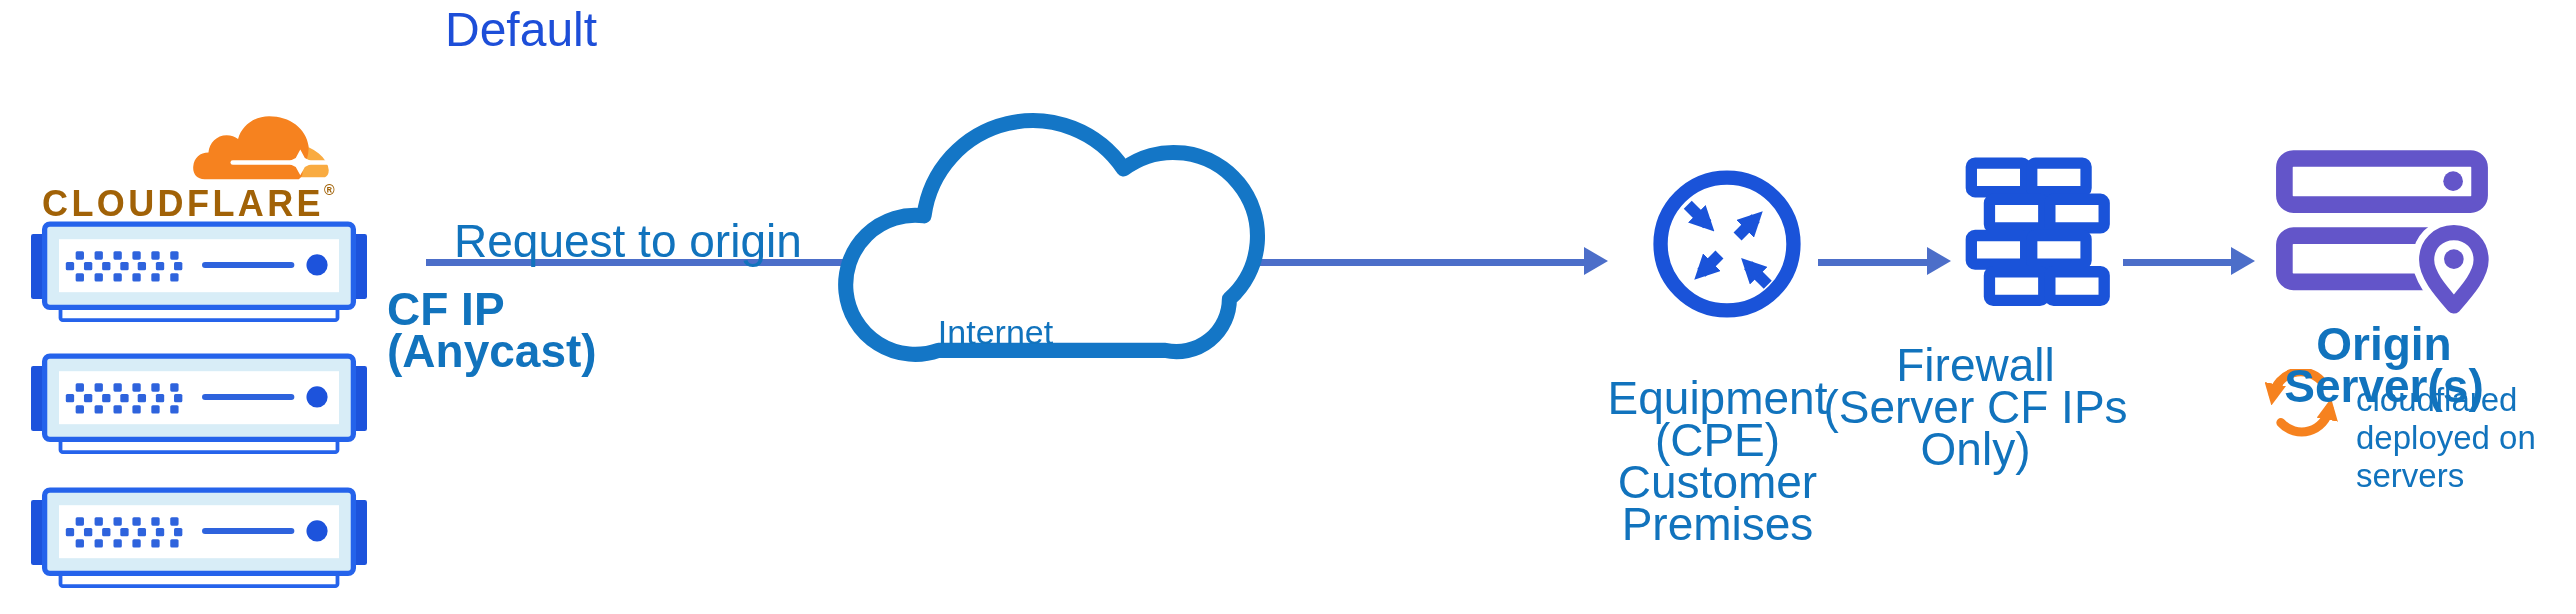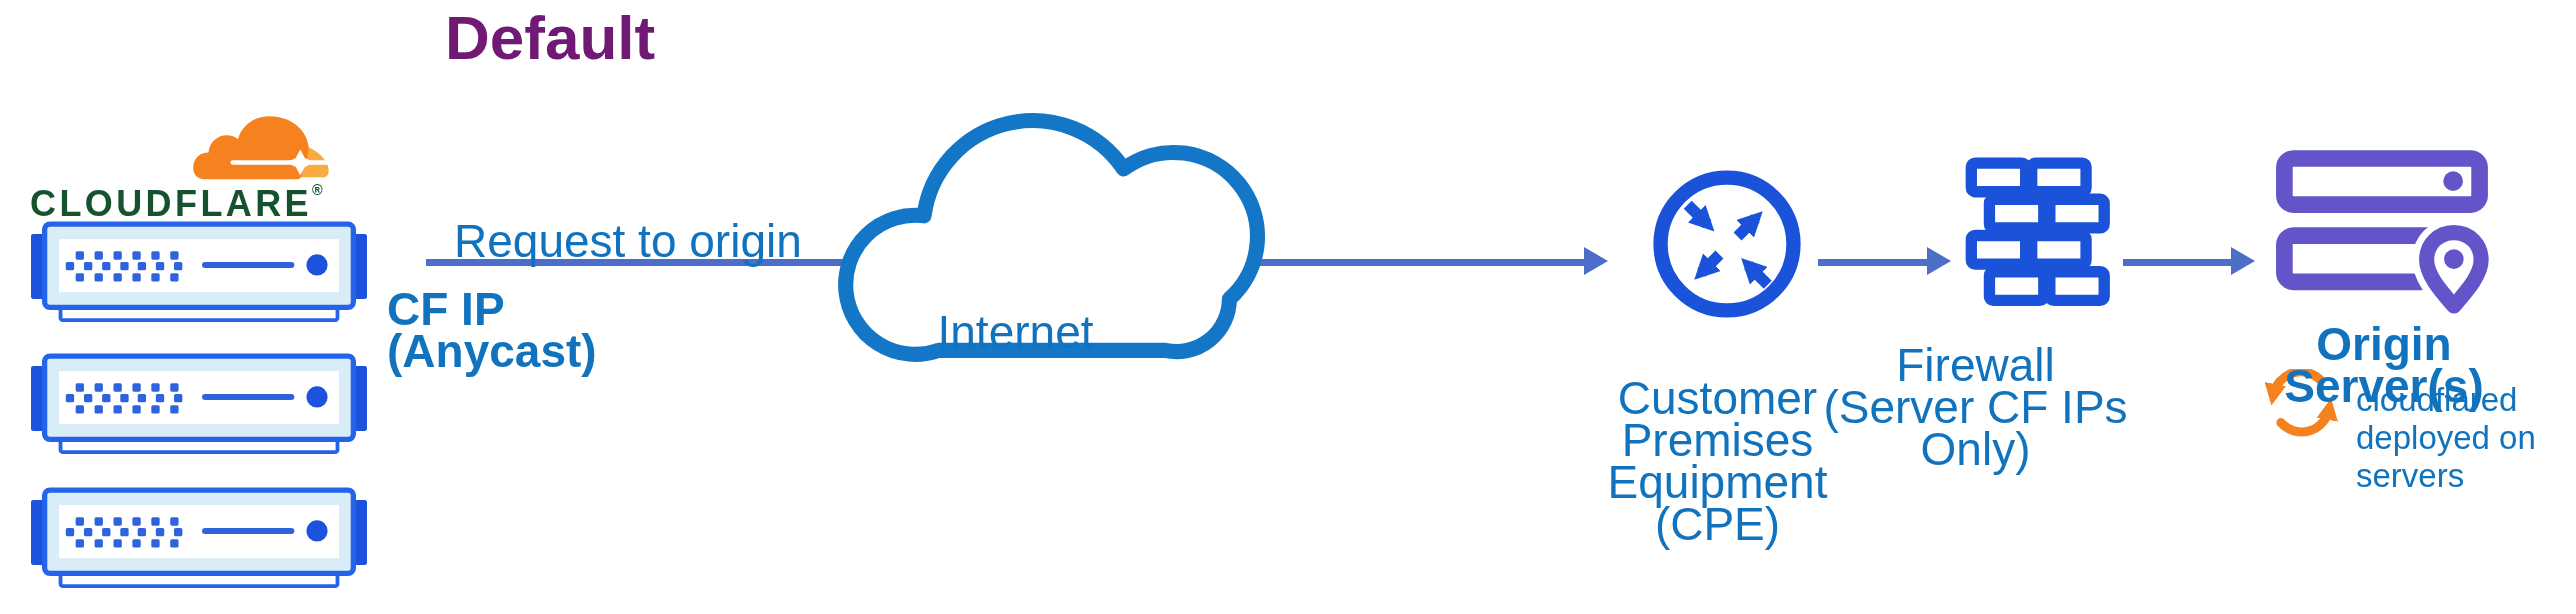--- a/index.html
+++ b/index.html
@@ -1,22 +1,22 @@
 <!DOCTYPE html>
 <html style="font-size:12px"><head>
 <meta charset="utf-8">
 <style>
   html,body{margin:0;padding:0;background:#ffffff;}
   .canvas{position:relative;width:2576px;height:614px;background:#ffffff;overflow:hidden;
           font-family:"Liberation Sans","DejaVu Sans",sans-serif;}
   .abs{position:absolute;}
-  .title{left:445px;top:1.5px;font-size:62px;font-weight:700;color:#701a75;letter-spacing:0px;}
+  .title{left:445px;top:1.5px;font-size:48px;font-weight:400;color:#1d4ed8;letter-spacing:0px;}
   .lbl{color:#1173bd;font-size:46px;line-height:42px;}
   .center{text-align:center;}
-  .wordmark{left:30px;top:182px;font-size:36px;font-weight:800;letter-spacing:3.4px;color:#14532d;white-space:nowrap;}
+  .wordmark{left:42px;top:182px;font-size:36px;font-weight:800;letter-spacing:3.4px;color:#a16207;white-space:nowrap;}
   .wordmark sup{font-size:14.4px;letter-spacing:0;vertical-align:21px;}
   .conn{position:absolute;height:6.8px;background:#4c6ec9;z-index:1;}
   .tri{position:absolute;width:0;height:0;border-top:14.4px solid transparent;border-bottom:14.4px solid transparent;
        border-left:24px solid #4c6ec9;z-index:1;}
   svg{position:absolute;z-index:2;}
   .txt{position:absolute;z-index:3;}
   .note{font-size:33px;line-height:38px;}
 </style>
 </head>
 <body>
@@ -131,39 +131,39 @@
 
   <div class="abs lbl txt" style="left:454px;top:220px;">Request to origin</div>
   <div class="abs lbl txt" style="left:387px;top:288px;font-weight:bold;">
     <div>CF IP</div>
     <div>(Anycast)</div>
   </div>
 
   <svg style="left:821px;top:110px" width="454" height="257" viewBox="0 0 600 340">
     <path d="M 155 318 L 455 318 A 70 70 0 0 0 540 250 A 111 111 0 0 0 400 78 A 145 145 0 0 0 136 140 A 92 92 0 1 0 155 318 Z" fill="#ffffff" stroke="#1476c6" stroke-width="20" stroke-linejoin="round"></path>
   </svg>
-  <div class="abs lbl txt center" style="left:906px;top:311px;width:219px;font-size:46px;text-align:center;">Internet</div>
+  <div class="abs lbl txt center" style="left:886px;top:311px;width:219px;font-size:34px;text-align:center;">Internet</div>
 
   <svg style="left:1653px;top:170px" width="148" height="148" viewBox="0 0 196 196">
     <defs>
       <marker id="ahb" viewBox="0 0 10 10" refX="6" refY="5" markerWidth="2.2" markerHeight="2.2" orient="auto">
         <path d="M0 0 L10 5 L0 10 Z" fill="#1a53d9"></path>
       </marker>
     </defs>
     <ellipse cx="98" cy="98" rx="88" ry="88" fill="#ffffff" stroke="#1a53d9" stroke-width="19"></ellipse>
     <g stroke="#1a53d9" stroke-width="15">
       <line x1="46" y1="46" x2="72" y2="72" marker-end="url(#ahb)"></line>
       <line x1="112" y1="88" x2="136" y2="64" marker-end="url(#ahb)"></line>
       <line x1="88" y1="112" x2="64" y2="136" marker-end="url(#ahb)"></line>
       <line x1="152" y1="152" x2="126" y2="126" marker-end="url(#ahb)"></line>
     </g>
   </svg>
   <div class="abs lbl txt center" style="left:1566px;top:377px;width:303px;">
+    <div>Equipment (CPE)</div>
     <div>Customer Premises</div>
-    <div>Equipment (CPE)</div>
   </div>
 
   <div class="conn" style="left:1818px;top:259px;width:110px;"></div>
   <div class="tri" style="left:1927px;top:247px;"></div>
 
   <svg style="left:1959px;top:157px" width="156" height="154" viewBox="0 0 206 204">
     <g fill="#ffffff" stroke="#1a53d9" stroke-width="15">
       <rect x="16" y="8" width="72" height="38" rx="5"></rect>
         <rect x="96" y="8" width="72" height="38" rx="5"></rect>
       <rect x="40" y="56" width="72" height="38" rx="5"></rect>

